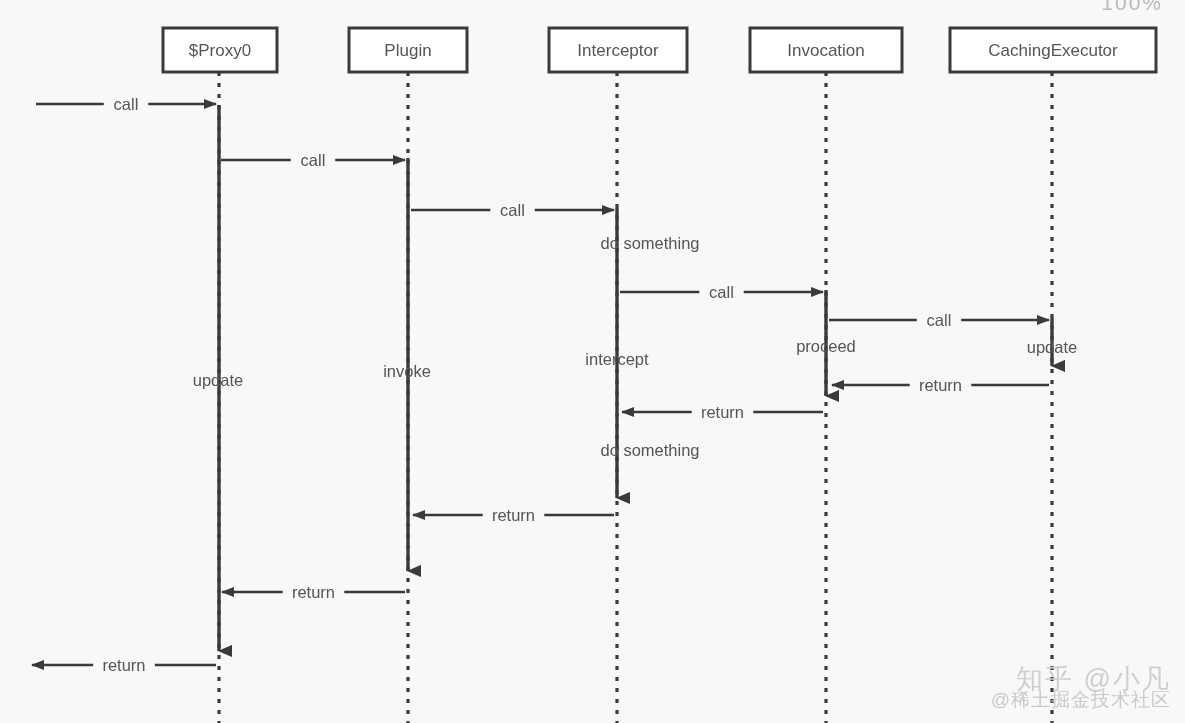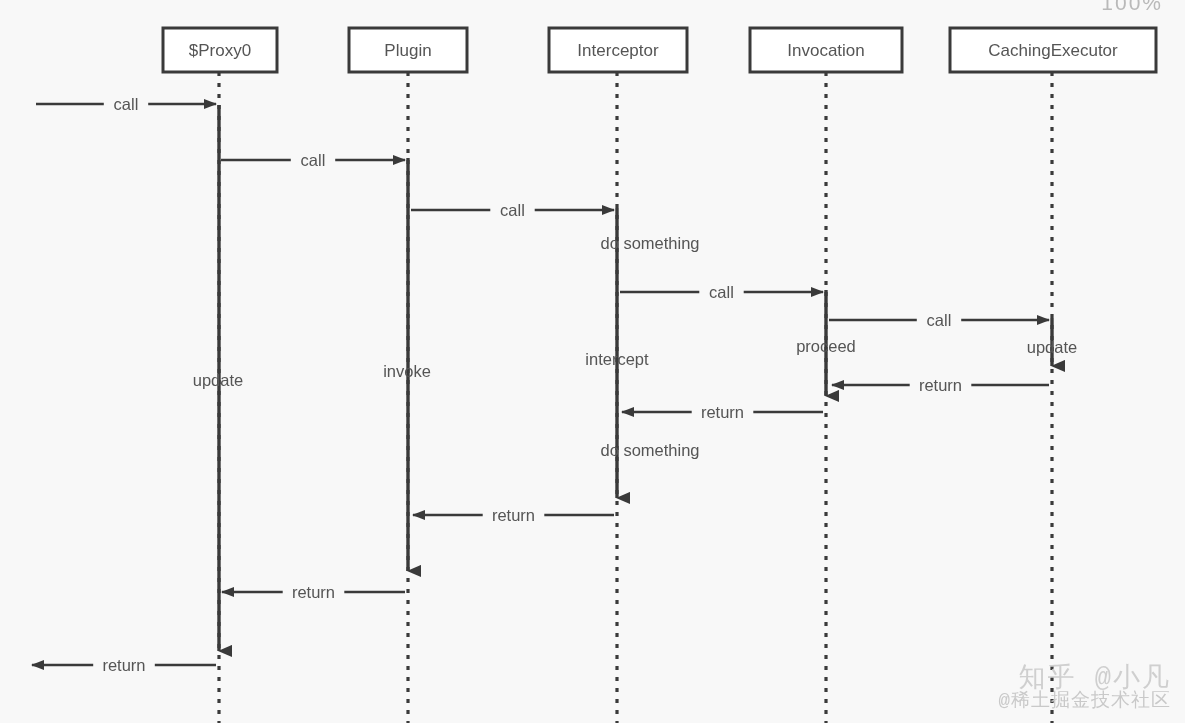--- a/index.html
+++ b/index.html
@@ -31,21 +31,20 @@
     user-select: none;
     white-space: nowrap;
   }
   .watermark {
     position: absolute;
     right: 14px;
     bottom: 10px;
     text-align: right;
     user-select: none;
     pointer-events: none;
-    font-family: Liberation Mono, monospace;
   }
   .wm-main {
     font-size: 27px;
     color: #cfcfcf;
     letter-spacing: 2px;
     line-height: 1.05;
     white-space: nowrap;
   }
   .wm-sub {
     font-size: 19px;

